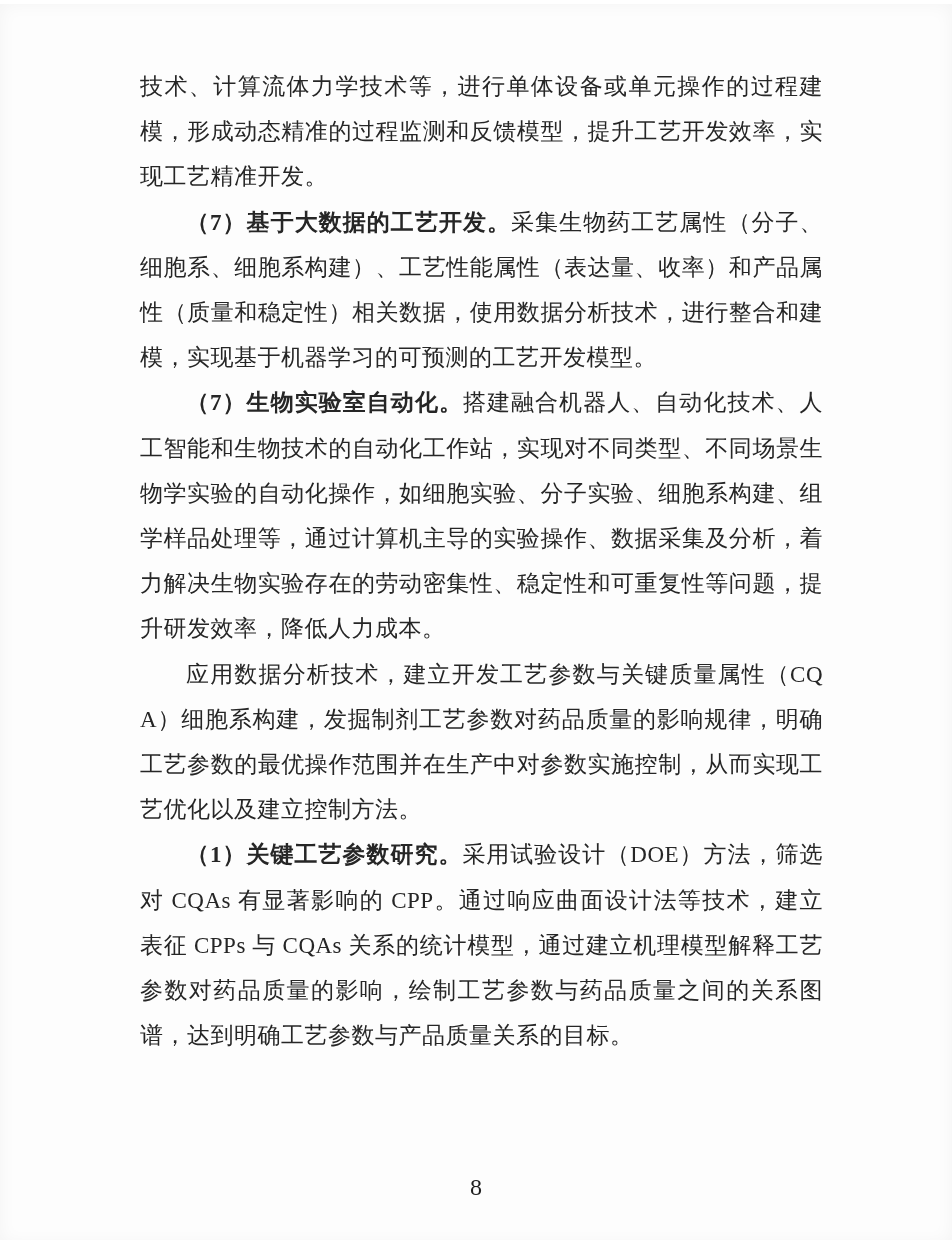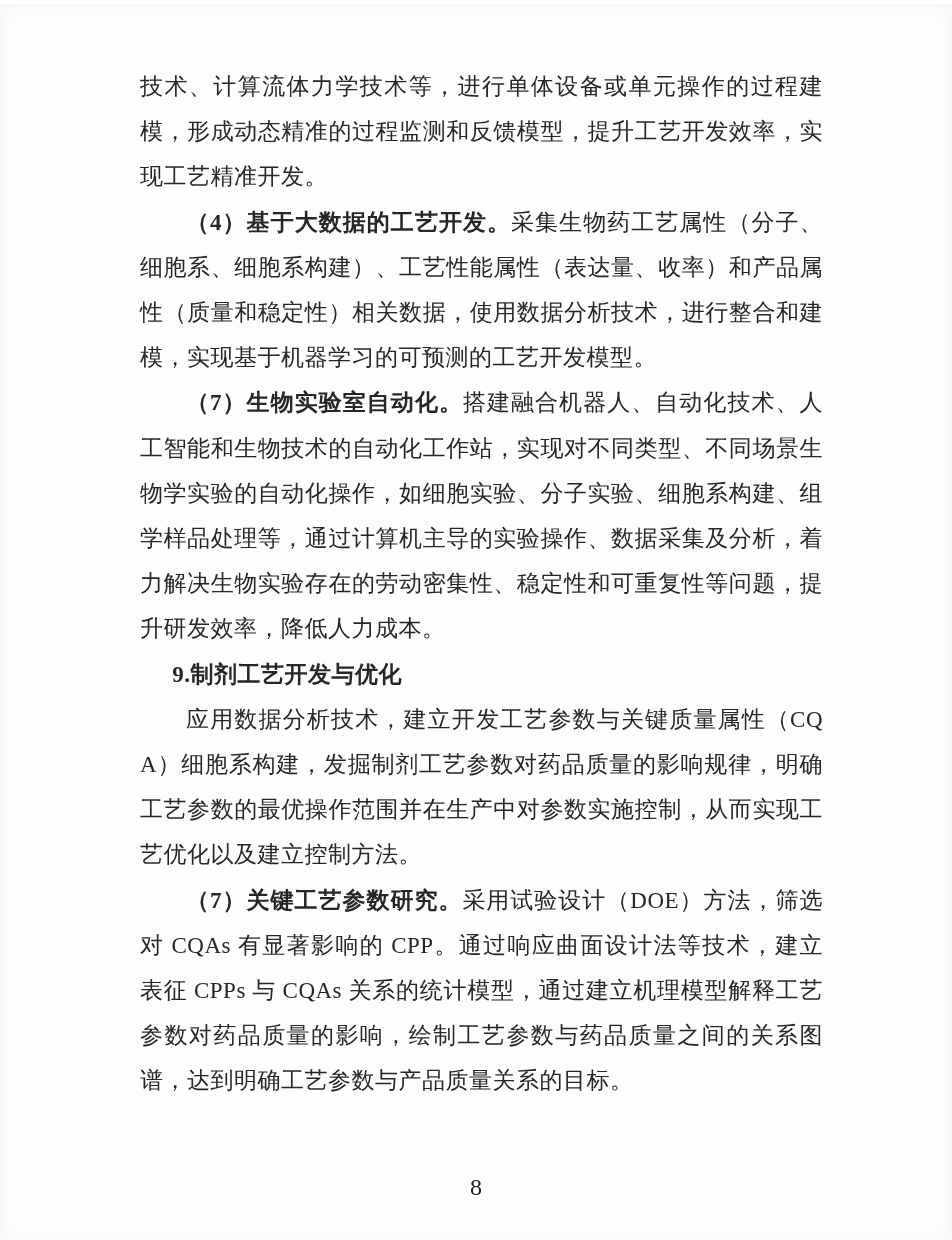--- a/index.html
+++ b/index.html
@@ -58,26 +58,25 @@
   }
 </style>
 </head>
 <body>
 
 <div class="page">
   <div class="body-text">
 
     <p class="para"><span>技术、计算流体力学技术等，进行单体设备或单元操作的过程建模，形成动态精准的过程监测和反馈模型，提升工艺开发效率，实现工艺精准开发。</span></p>
 
-    <p class="para indent"><span class="lead">（4）基于大数据的工艺开发。</span><span>采集生物药工艺属性（分子、细胞系、细胞系构建）、工艺性能属性（表达量、收率）和产品属性（质量和稳定性）相关数据，使用数据分析技术，进行整合和建模，实现基于机器学习的可预测的工艺开发模型。</span></p>
+    <p class="para indent"><span class="lead">（7）基于大数据的工艺开发。</span><span>采集生物药工艺属性（分子、细胞系、细胞系构建）、工艺性能属性（表达量、收率）和产品属性（质量和稳定性）相关数据，使用数据分析技术，进行整合和建模，实现基于机器学习的可预测的工艺开发模型。</span></p>
 
     <p class="para indent"><span class="lead">（7）生物实验室自动化。</span><span>搭建融合机器人、自动化技术、人工智能和生物技术的自动化工作站，实现对不同类型、不同场景生物学实验的自动化操作，如细胞实验、分子实验、细胞系构建、组学样品处理等，通过计算机主导的实验操作、数据采集及分析，着力解决生物实验存在的劳动密集性、稳定性和可重复性等问题，提升研发效率，降低人力成本。</span></p>
 
-    <h2 class="section-heading">9.制剂工艺开发与优化</h2>
 
     <p class="para indent"><span>应用数据分析技术，建立开发工艺参数与关键质量属性（CQA）细胞系构建，发掘制剂工艺参数对药品质量的影响规律，明确工艺参数的最优操作范围并在生产中对参数实施控制，从而实现工艺优化以及建立控制方法。</span></p>
 
-    <p class="para indent"><span class="lead">（7）关键工艺参数研究。</span><span>采用试验设计（DOE）方法，筛选对 CQAs 有显著影响的 CPP。通过响应曲面设计法等技术，建立表征 CPPs 与 CQAs 关系的统计模型，通过建立机理模型解释工艺参数对药品质量的影响，绘制工艺参数与药品质量之间的关系图谱，达到明确工艺参数与产品质量关系的目标。</span></p>
+    <p class="para indent"><span class="lead">（1）关键工艺参数研究。</span><span>采用试验设计（DOE）方法，筛选对 CQAs 有显著影响的 CPP。通过响应曲面设计法等技术，建立表征 CPPs 与 CQAs 关系的统计模型，通过建立机理模型解释工艺参数对药品质量的影响，绘制工艺参数与药品质量之间的关系图谱，达到明确工艺参数与产品质量关系的目标。</span></p>
 
   </div>
 
   <div class="page-footer">8</div>
 </div>
 
 </body></html>

